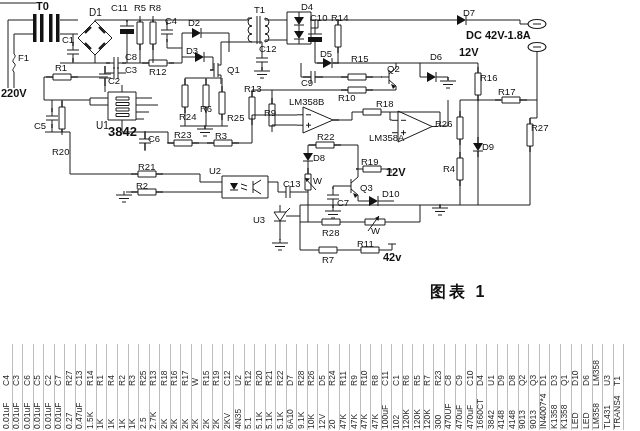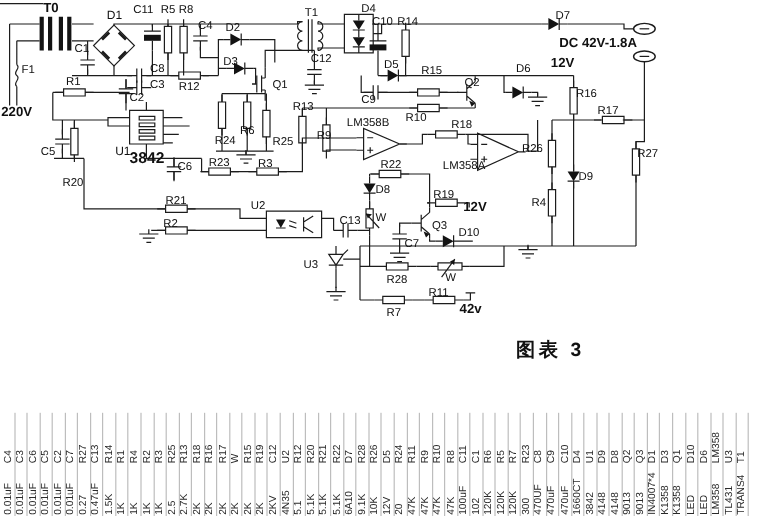--- a/index.html
+++ b/index.html
@@ -381,21 +381,21 @@
     <text x="480" y="81" font-size="9.5">R16</text>
     <text x="498" y="95" font-size="9.5">R17</text>
     <text x="435" y="127" font-size="9.5">R26</text>
     <text x="482" y="150" font-size="9.5">D9</text>
     <text x="531" y="131" font-size="9.5">R27</text>
     <text x="443" y="172" font-size="9.5">R4</text>
     <text x="463" y="16" font-size="9.5">D7</text>
     <text x="466" y="39" font-size="11" font-weight="bold">DC 42V-1.8A</text>
   </svg>
 
-<div id="caption">图表 3</div>
+<div id="caption">图表 1</div>
 
 <div id="comp-table">
     <div class="col">
       <span class="vt name">C4</span>
       <span class="vt val">0.01uF</span>
     </div>
     <div class="col">
       <span class="vt name">C3</span>
       <span class="vt val">0.01uF</span>
     </div>

